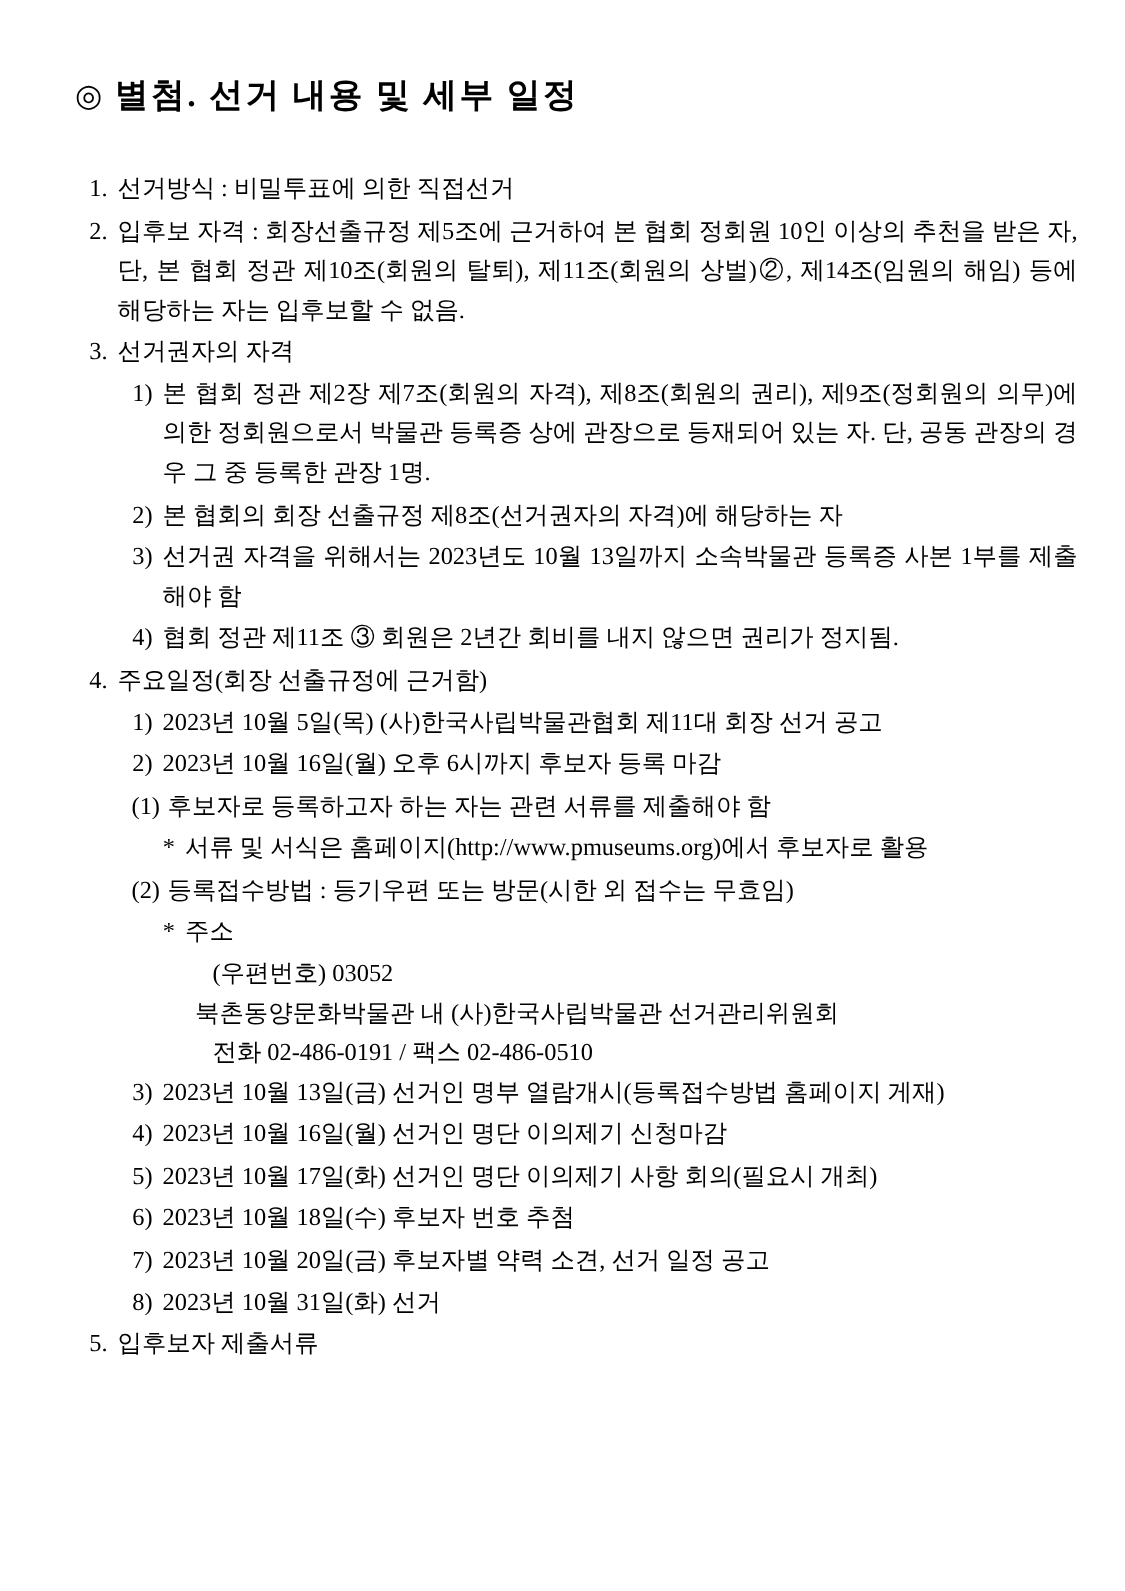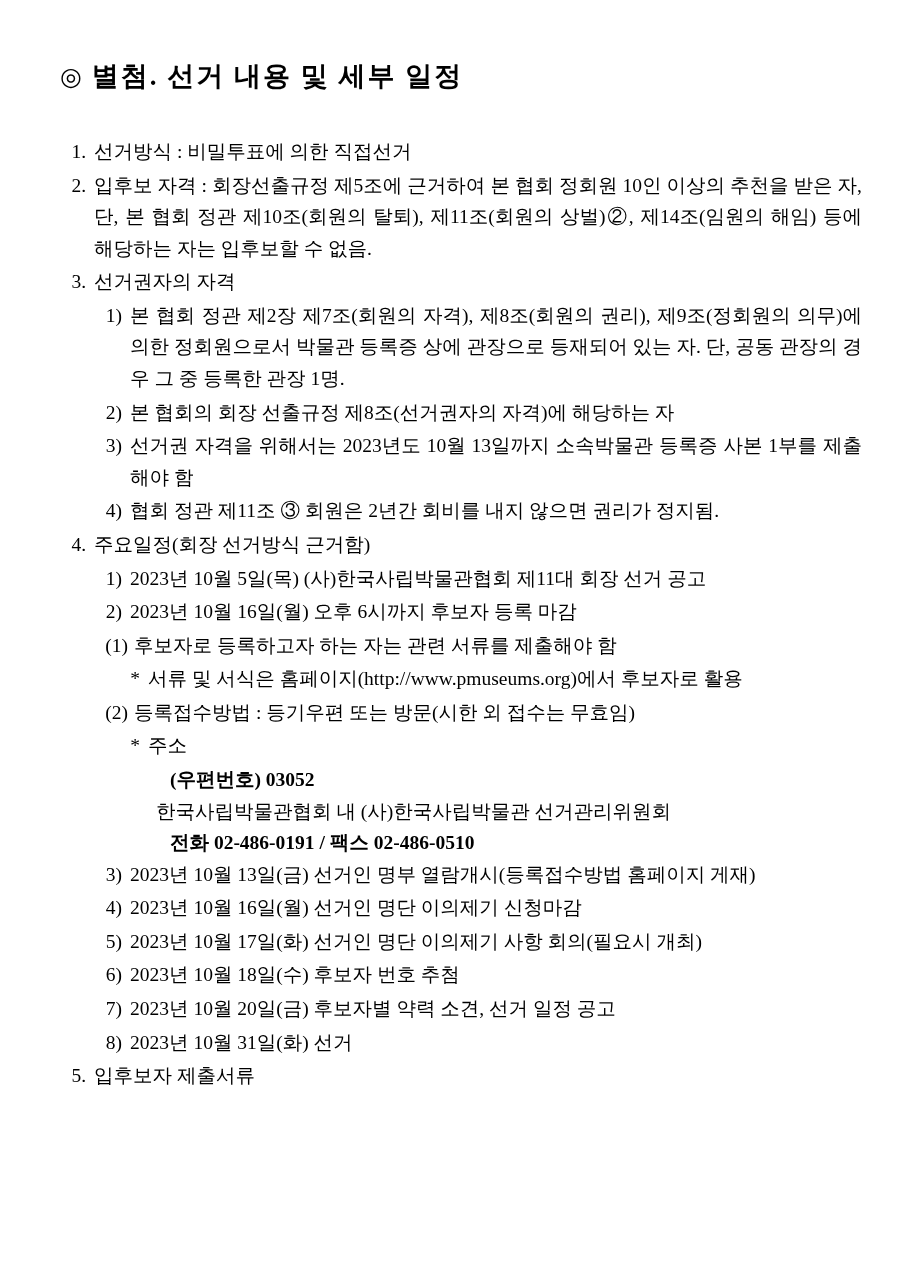--- a/index.html
+++ b/index.html
@@ -58,21 +58,21 @@
   .lv2 { margin-left: 56px; }
   .lv2 > .mk { width: 28px; margin-right: 8px; }
   
   .lv3 { margin-left: 56px; }
   .lv3 > .mk { width: 34px; margin-right: 6px; }
   
   .lv4 { margin-left: 88px; }
   .lv4 > .mk { width: 14px; margin-right: 8px; }
   
   .addr { margin-left: 118px; }
-  .addr.indent-more { margin-left: 132px; font-weight: bold; }
+  .addr.indent-more { margin-left: 132px; }
   .justify .tx {
     text-align: justify;
     text-justify: inter-character;
   }
   .nowrap { white-space: nowrap; }
 </style>
 </head>
 <body>
 
 <div class="page">
@@ -113,21 +113,21 @@
       <span class="tx">선거권 자격을 위해서는 2023년도 10월 13일까지 소속박물관 등록증 사본 1부를 제출해야 함</span>
     </div>
 
     <div class="row lv2">
       <span class="mk">4)</span>
       <span class="tx">협회 정관 제11조 ③ 회원은 2년간 회비를 내지 않으면 권리가 정지됨.</span>
     </div>
 
     <div class="row lv1">
       <span class="mk">4.</span>
-      <span class="tx">주요일정(회장 선거방식 근거함)</span>
+      <span class="tx">주요일정(회장 선출규정에 근거함)</span>
     </div>
 
     <div class="row lv2">
       <span class="mk">1)</span>
       <span class="tx">2023년 10월 5일(목) (사)한국사립박물관협회 제11대 회장 선거 공고</span>
     </div>
 
     <div class="row lv2">
       <span class="mk">2)</span>
       <span class="tx">2023년 10월 16일(월) 오후 6시까지 후보자 등록 마감</span>
@@ -147,21 +147,21 @@
       <span class="mk">(2)</span>
       <span class="tx">등록접수방법 : 등기우편 또는 방문(시한 외 접수는 무효임)</span>
     </div>
 
     <div class="row lv4">
       <span class="mk">*</span>
       <span class="tx">주소</span>
     </div>
 
     <div class="addr indent-more nowrap">(우편번호) 03052</div>
-    <div class="addr nowrap">한국사립박물관협회 내 (사)한국사립박물관 선거관리위원회</div>
+    <div class="addr nowrap">북촌동양문화박물관 내 (사)한국사립박물관 선거관리위원회</div>
     <div class="addr indent-more nowrap">전화 02-486-0191 / 팩스 02-486-0510</div>
 
     <div class="row lv2">
       <span class="mk">3)</span>
       <span class="tx">2023년 10월 13일(금) 선거인 명부 열람개시(등록접수방법 홈페이지 게재)</span>
     </div>
 
     <div class="row lv2">
       <span class="mk">4)</span>
       <span class="tx">2023년 10월 16일(월) 선거인 명단 이의제기 신청마감</span>

